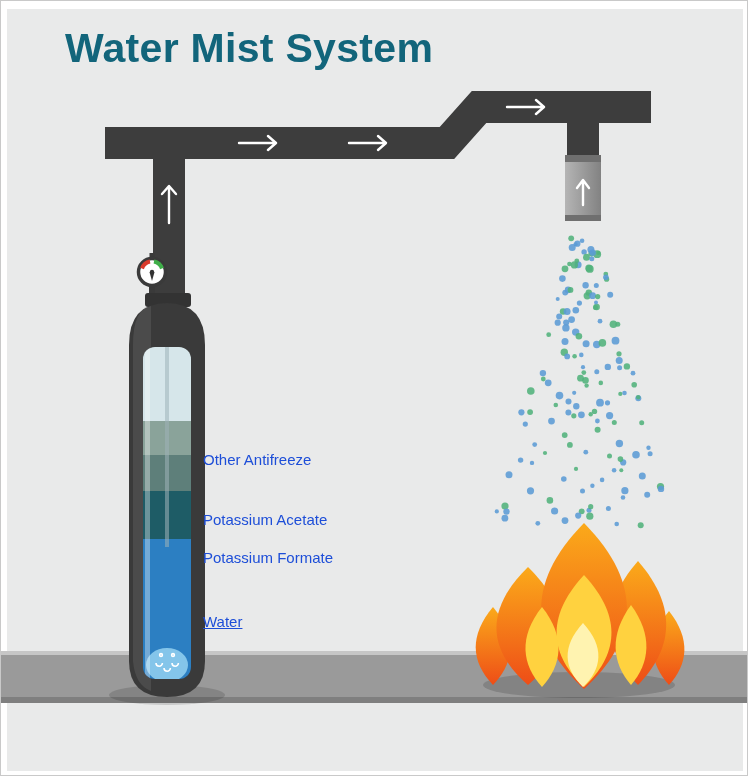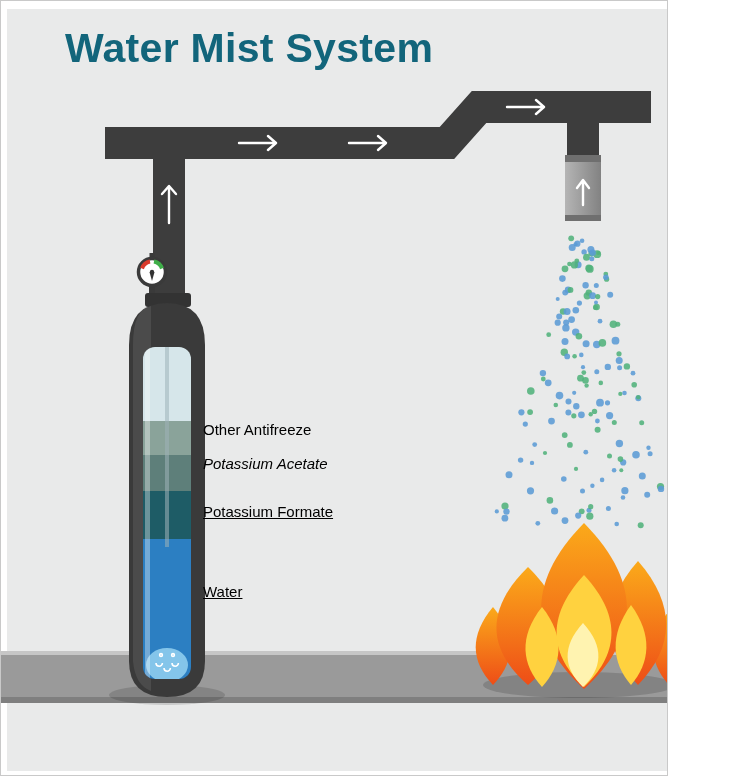--- a/index.html
+++ b/index.html
@@ -1,36 +1,37 @@
 <!DOCTYPE html>
 <html><head>
 <meta charset="utf-8">
 <style>
   html,body{margin:0;padding:0;background:#ffffff;}
   .canvas{
     position:relative;
-    width:668px;height:776px;
+    width:748px;height:776px;
     background:#ffffff;
     overflow:hidden;
     font-family:"Liberation Sans",sans-serif;
     border:1px solid #c9c9c9;
     box-sizing:border-box;
   }
   .canvas svg{position:absolute;left:0;top:0;}
   .title{
     position:absolute;left:64px;top:24px;
     font-size:41px;font-weight:bold;color:#12657b;
     letter-spacing:0.3px;white-space:nowrap;
   }
   .layer-label{
     position:absolute;left:202px;
-    font-size:15px;font-weight:500;color:#000000;
+    font-size:15px;font-weight:500;color:#1d4ed8;
     white-space:nowrap;
+    margin-top:30px;
   }
-  .l1{top:420px;} .l2{top:454px;font-style:italic;} .l3{top:502px;text-decoration:underline;} .l4{top:582px;text-decoration:underline;}
+  .l1{top:420px;} .l2{top:480px;} .l3{top:518px;} .l4{top:582px;text-decoration:underline;}
 </style>
 </head>
 <body>
 
 <div class="canvas">
 
   <svg width="748" height="776" viewBox="0 0 748 776">
     <defs>
       <linearGradient id="flameGrad" x1="0" y1="0" x2="0" y2="1">
         <stop offset="0" stop-color="#fbaa1a"></stop>

